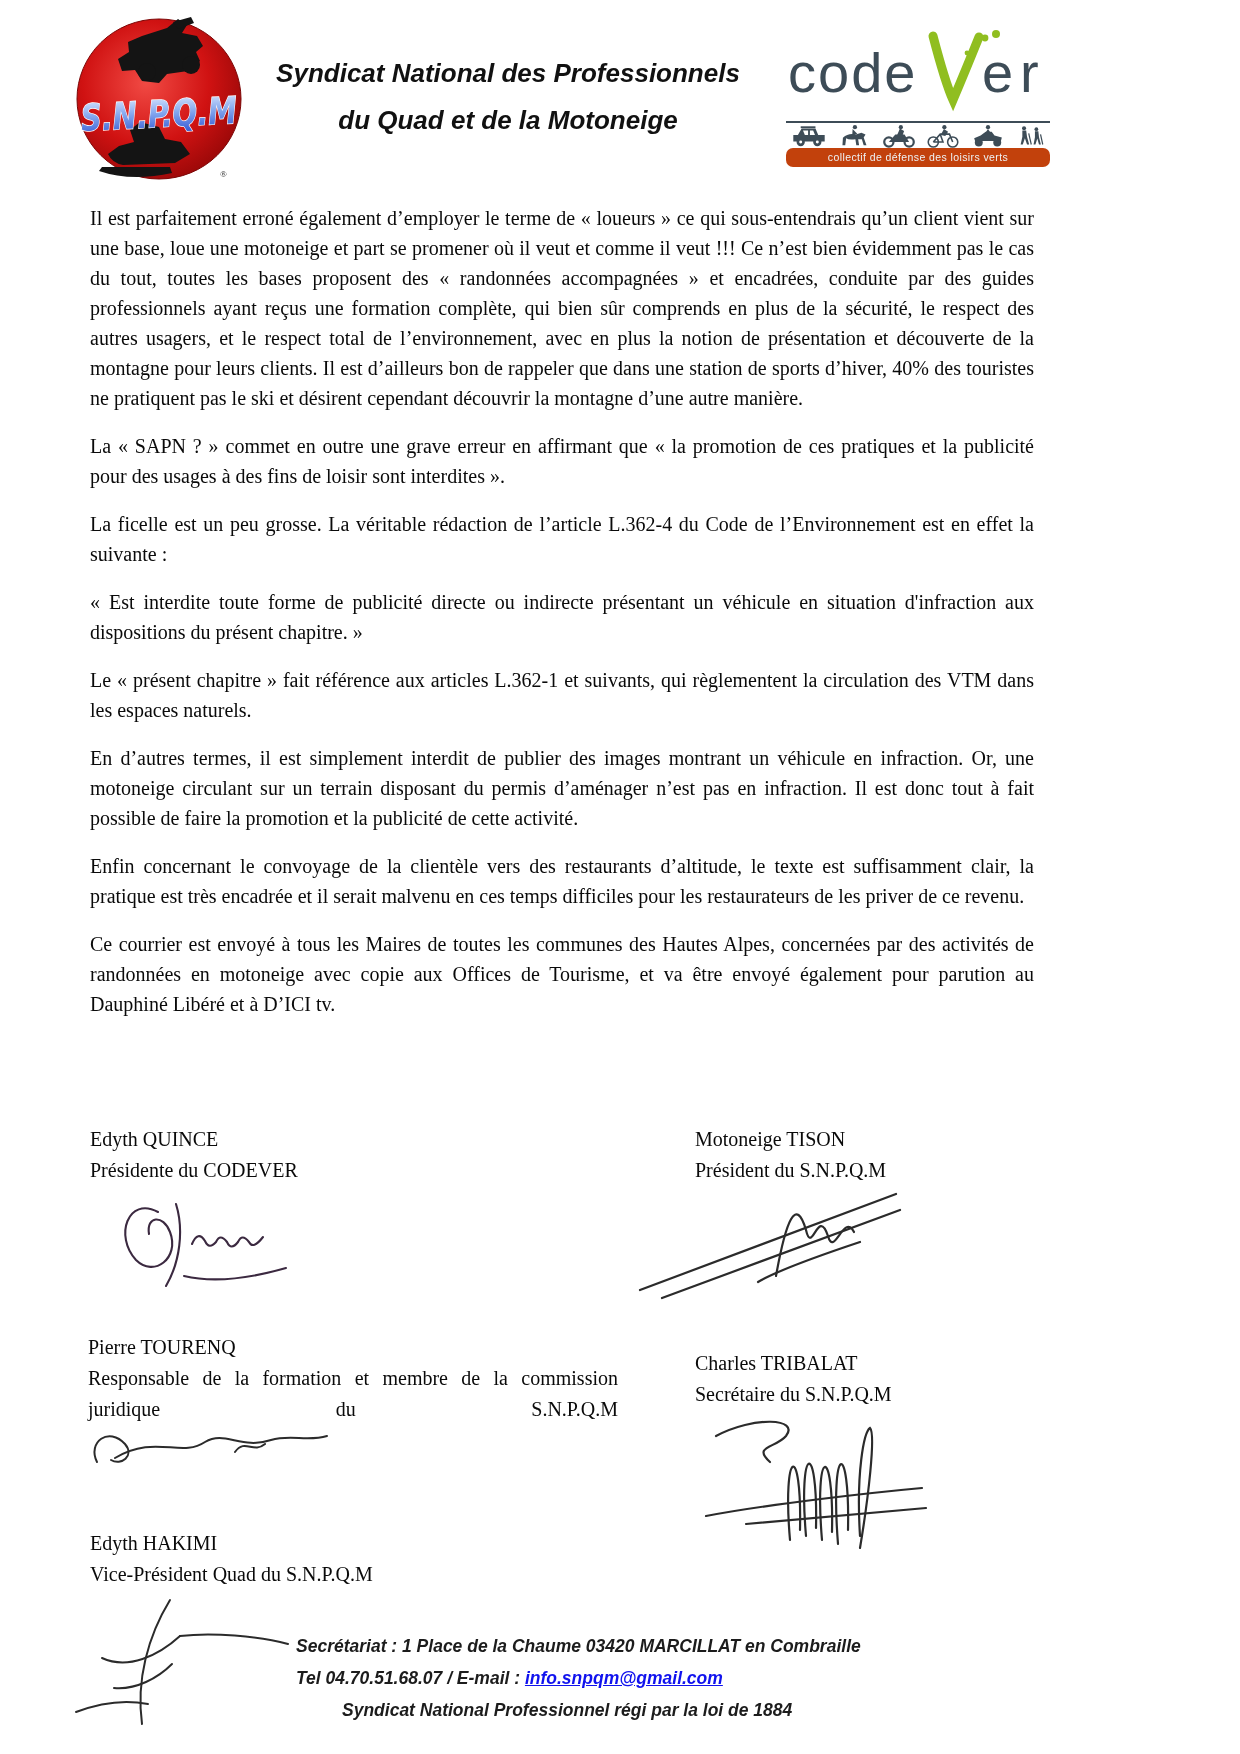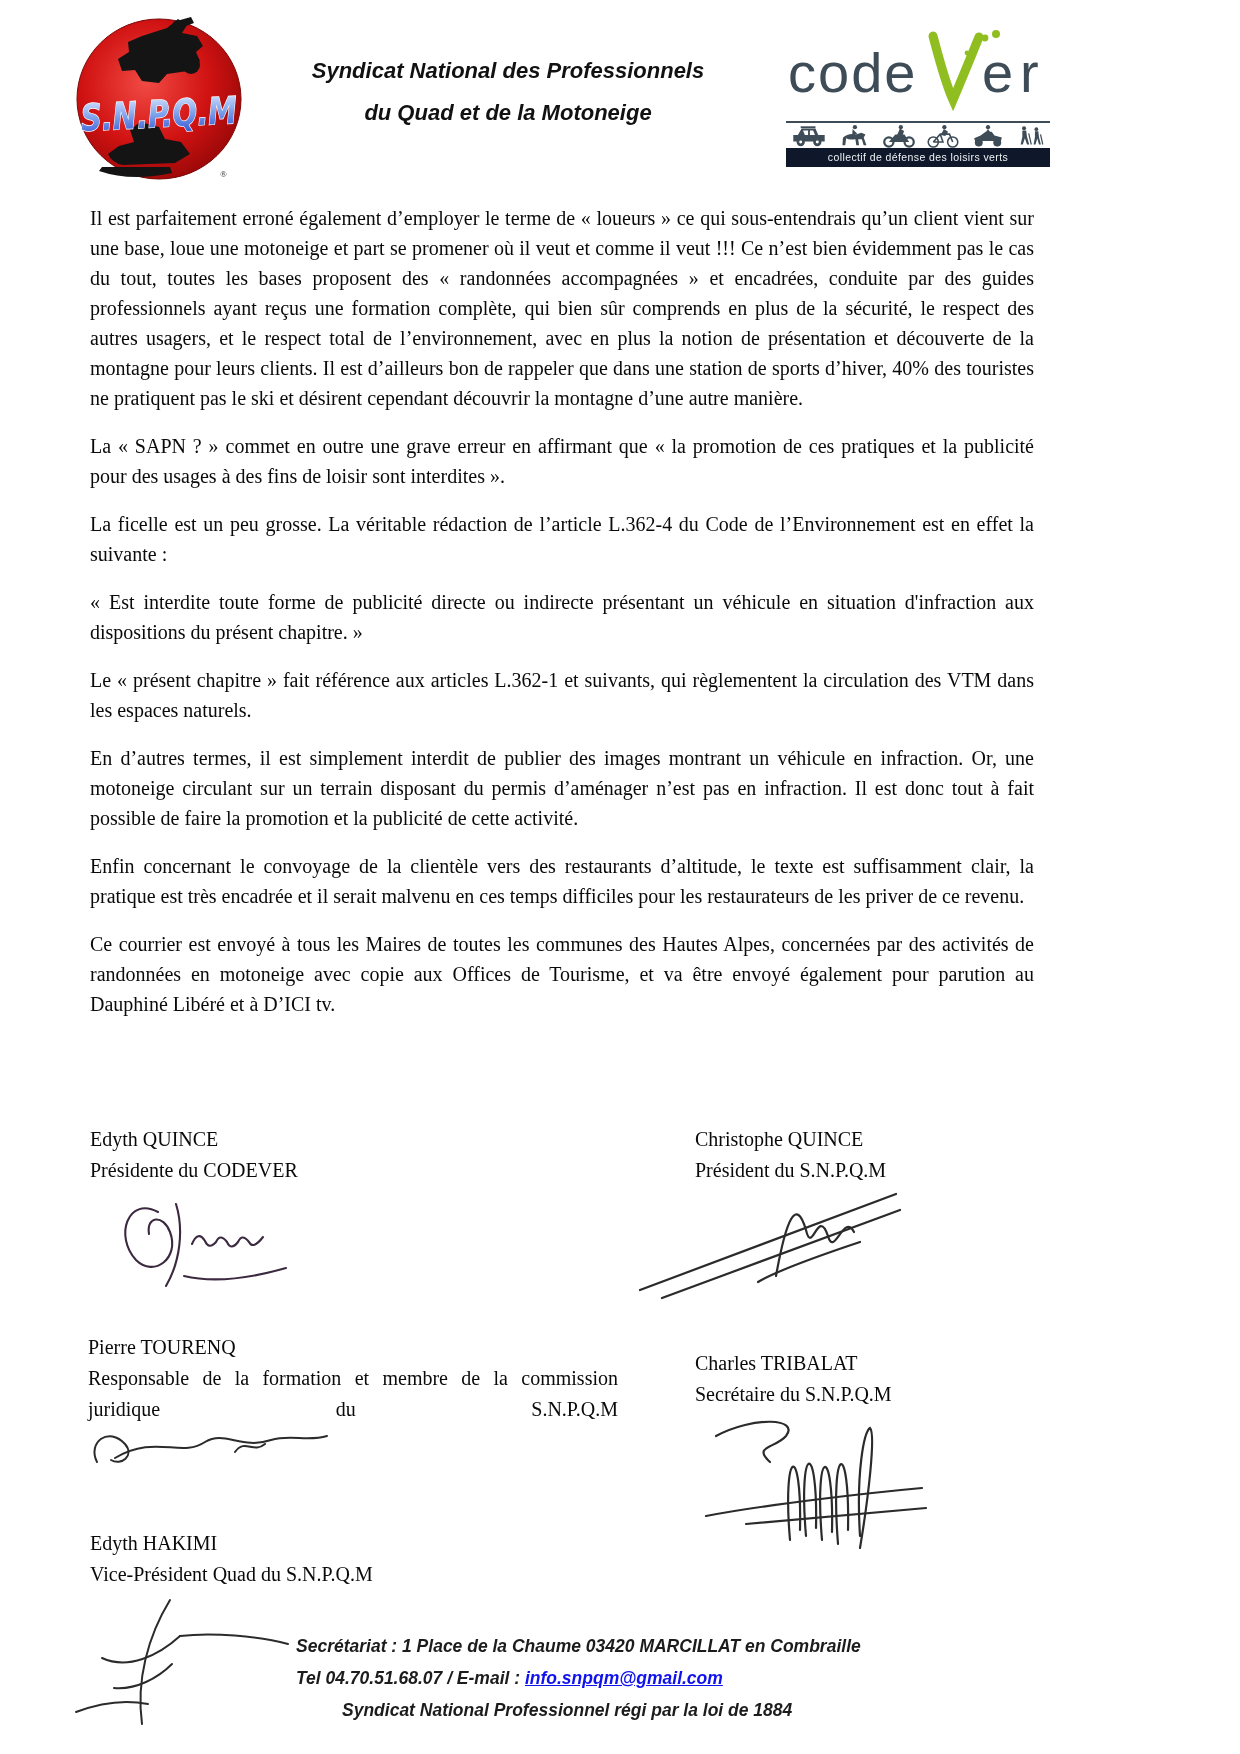--- a/index.html
+++ b/index.html
@@ -3,30 +3,30 @@
 <meta charset="utf-8">
 <style>
   html,body{margin:0;padding:0;background:#ffffff;}
   .page{position:relative;width:1240px;height:1754px;background:#ffffff;overflow:hidden;
         font-family:"Liberation Serif","DejaVu Serif",serif;color:#0a0a0a;}
 
   
   .snpqm-logo{position:absolute;left:70px;top:14px;width:178px;height:170px;}
   .letter-title{position:absolute;left:268px;top:58px;width:480px;text-align:center;
     font-family:"Liberation Sans","DejaVu Sans",sans-serif;font-weight:bold;font-style:italic;
-    font-size:22px;color:#111;}
+    font-size:26px;color:#111;}
   .letter-title .t2{margin-top:16px;}
 
   .codever{position:absolute;left:786px;top:24px;width:264px;
     font-family:"Liberation Sans","DejaVu Sans",sans-serif;}
   .codever-divider{border:0;border-top:2px solid #3d4c57;margin:1px 0 2px 0;}
   .codever-icons{display:flex;justify-content:space-between;align-items:flex-end;padding:0 3px;height:23px;}
   .codever-icons svg{display:block;}
-  .codever-bar{background:#0f172a;color:#eef2f4;text-align:center;font-size:10.5px;
-    letter-spacing:.4px;padding:3px 0 4px 0;}
+  .codever-bar{background:#c2410c;color:#eef2f4;text-align:center;font-size:10.5px;
+    letter-spacing:.4px;padding:3px 0 4px 0;border-radius:7px;}
 
   
   .letter-body{position:absolute;left:90px;top:203px;width:944px;text-align:justify;
     font-size:20px;line-height:30px;}
   .letter-body p{margin:0 0 18px 0;font-family:Liberation Serif, serif;}
 
   
   .sig-block{position:absolute;font-size:20px;line-height:31px;}
   .sig-role-narrow{width:530px;text-align:justify;text-align-last:justify;}
   .sig-img{position:absolute;}
@@ -151,21 +151,21 @@
     <p>En d’autres termes, il est simplement interdit de publier des images montrant un véhicule en infraction. Or, une motoneige circulant sur un terrain disposant du permis d’aménager n’est pas en infraction. Il est donc tout à fait possible de faire la promotion et la publicité de cette activité.</p>
     <p>Enfin concernant le convoyage de la clientèle vers des restaurants d’altitude, le texte est suffisamment clair, la pratique est très encadrée et il serait malvenu en ces temps difficiles pour les restaurateurs de les priver de ce revenu.</p>
     <p>Ce courrier est envoyé à tous les Maires de toutes les communes des Hautes Alpes, concernées par des activités de randonnées en motoneige avec copie aux Offices de Tourisme, et va être envoyé également pour parution au Dauphiné Libéré et à D’ICI tv.</p>
   </div>
 
   <div class="sig-block" style="left:90px;top:1124px;">
     <div>Edyth QUINCE</div>
     <div>Présidente du CODEVER</div>
   </div>
   <div class="sig-block" style="left:695px;top:1124px;">
-    <div>Christophe QUINCE</div>
+    <div>Motoneige TISON</div>
     <div>Président du S.N.P.Q.M</div>
   </div>
 
   <div class="sig-img" style="left:100px;top:1188px;">
     <svg width="210" height="110" viewBox="0 0 210 110" fill="none" stroke="#3b2940" stroke-width="2.1" stroke-linecap="round">
       <path d="M58 24 C28 8 14 48 36 72 C54 90 80 70 70 44 C63 26 46 28 49 46"></path>
       <path d="M76 16 C84 42 80 74 66 98"></path>
       <path d="M92 56 q6 -14 13 -3 q4 9 11 1 q4 -9 11 0 q4 9 11 0 q4 -9 11 0 q4 8 14 -5"></path>
       <path d="M84 88 C118 96 158 88 186 80"></path>
     </svg>

